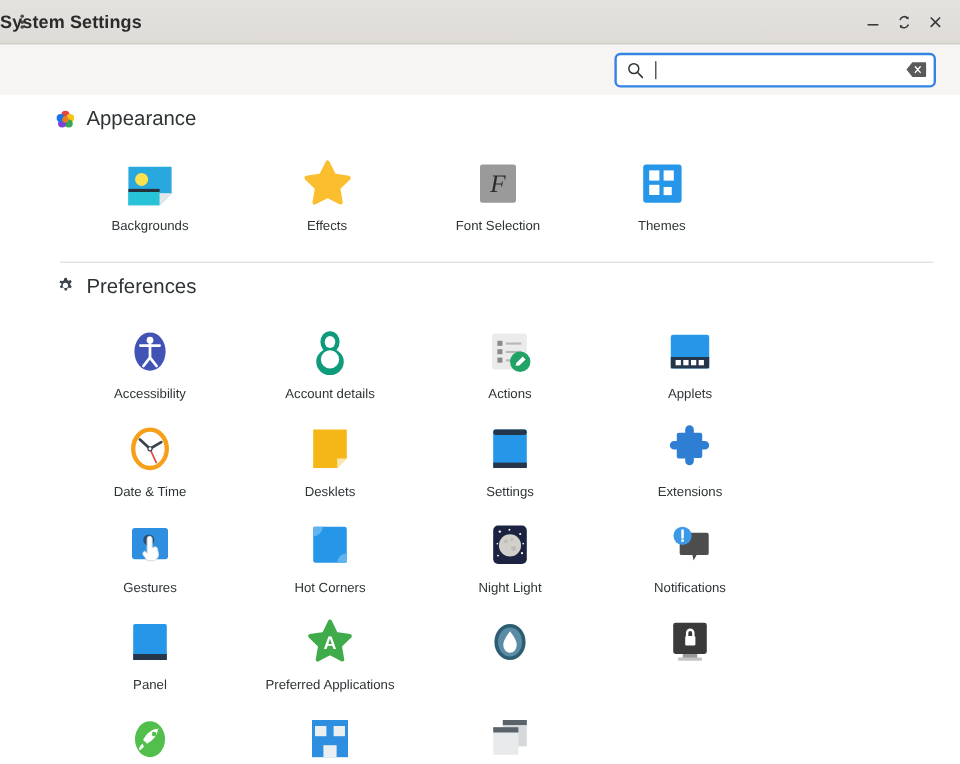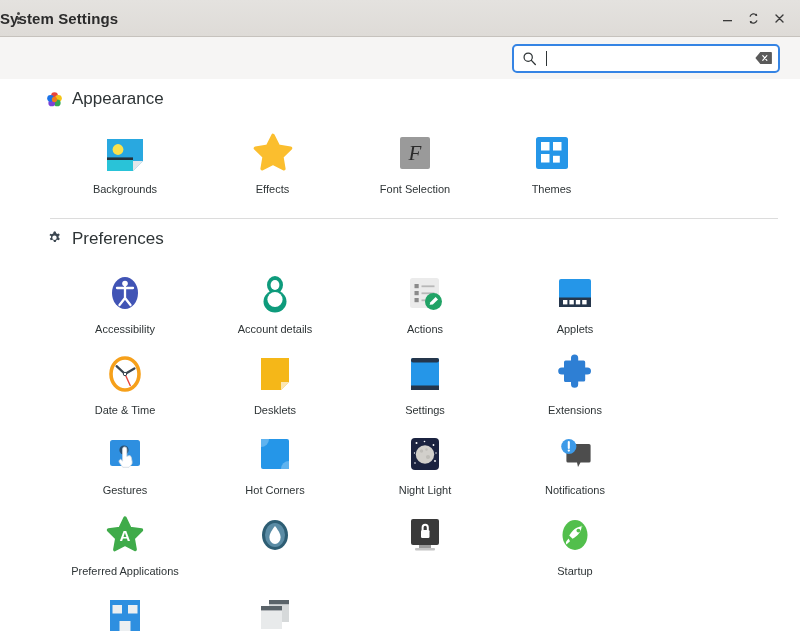--- a/index.html
+++ b/index.html
@@ -397,20 +397,29 @@
             <path d="M14 11 H35 a1.6 1.6 0 0 1 1.6 1.6 V28 a1.6 1.6 0 0 1 -1.6 1.6 H26.5 L24 34 L23 29.6 H14
                      a1.6 1.6 0 0 1 -1.6 -1.6 V12.6 A1.6 1.6 0 0 1 14 11 Z" fill="#4d4d4d"></path>
             <circle cx="14.8" cy="13.5" r="7.6" fill="#3d9ae8"></circle>
             <path d="M14.8 9 V15" stroke="#ffffff" stroke-width="2.1" stroke-linecap="round"></path>
             <circle cx="14.8" cy="17.6" r="1.15" fill="#ffffff"></circle>
           </svg>
         </div>
         <div class="lbl">Notifications</div>
       </div>
 
+      <div class="tile">
+        <div class="ic">
+          <svg width="42" height="42" viewBox="0 0 42 42">
+            <rect x="7" y="6" width="28" height="30" rx="1.5" fill="#2596e8"></rect>
+            <rect x="7" y="31" width="28" height="5" fill="#25364b"></rect>
+          </svg>
+        </div>
+        <div class="lbl">Panel</div>
+      </div>
 
       <div class="tile">
         <div class="ic">
           <svg width="42" height="42" viewBox="0 0 42 42">
             <path d="M21 4 L26 14.4 L37.5 16 L29.2 24.2 L31.2 35.6 L21 30.2 L10.8 35.6 L12.8 24.2 L4.5 16 L16 14.4 Z" fill="#3fab4a" stroke="#3fab4a" stroke-width="3.4" stroke-linejoin="round"></path>
             <text x="21" y="27" font-family="'Liberation Sans',sans-serif" font-size="15" font-weight="bold" fill="#ffffff" text-anchor="middle">A</text>
           </svg>
         </div>
         <div class="lbl">Preferred Applications</div>
       </div>

